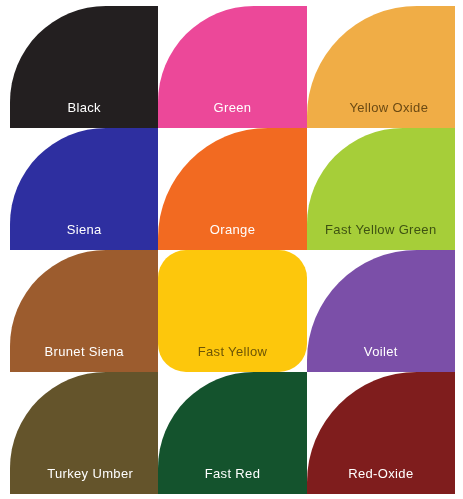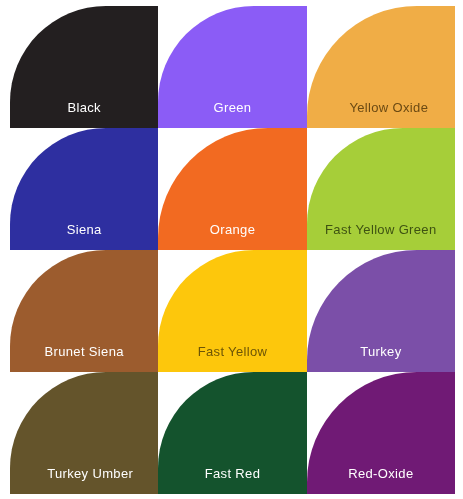--- a/index.html
+++ b/index.html
@@ -54,46 +54,46 @@
     white-space: nowrap;
   }
 </style>
 </head>
 <body>
 
 <div id="swatch-grid" style="background: rgb(255, 255, 255); grid-template-columns: repeat(3, 1fr); grid-template-rows: repeat(4, 1fr);">
     <div class="swatch col-1" style="background: rgb(35, 31, 32);">
       <span class="swatch-label" style="color: rgb(255, 255, 255);">Black</span>
     </div>
-    <div class="swatch col-2" style="background: #8b5cf6;">
+    <div class="swatch col-2" style="background: #ec4899;">
       <span class="swatch-label" style="color: rgb(255, 255, 255);">Green</span>
     </div>
     <div class="swatch col-3" style="background: rgb(240, 173, 70); padding-left: 16px;">
       <span class="swatch-label" style="color: rgb(107, 74, 19);">Yellow Oxide</span>
     </div>
     <div class="swatch col-1" style="background: rgb(46, 47, 160);">
       <span class="swatch-label" style="color: rgb(255, 255, 255);">Siena</span>
     </div>
     <div class="swatch col-3" style="background: rgb(242, 106, 33);">
       <span class="swatch-label" style="color: rgb(255, 255, 255);">Orange</span>
     </div>
     <div class="swatch col-2" style="background: rgb(166, 206, 57);">
       <span class="swatch-label" style="color: rgb(62, 82, 18);">Fast Yellow Green</span>
     </div>
     <div class="swatch col-1" style="background: rgb(156, 92, 46);">
       <span class="swatch-label" style="color: rgb(255, 255, 255);">Brunet Siena</span>
     </div>
-    <div class="swatch col-2" style="background: rgb(253, 199, 12);">
+    <div class="swatch col-2" style="background: rgb(253, 199, 12); border-radius: 28px;">
       <span class="swatch-label" style="color: rgb(109, 85, 6);">Fast Yellow</span>
     </div>
     <div class="swatch col-3" style="background: rgb(123, 79, 168);">
-      <span class="swatch-label" style="color: rgb(255, 255, 255);">Turkey</span>
+      <span class="swatch-label" style="color: rgb(255, 255, 255);">Voilet</span>
     </div>
     <div class="swatch col-1" style="background: rgb(100, 84, 43);">
       <span class="swatch-label" style="color: rgb(255, 255, 255); padding-left: 12px;">Turkey Umber</span>
     </div>
     <div class="swatch col-2" style="background: #14532d;">
       <span class="swatch-label" style="color: rgb(255, 255, 255);">Fast Red</span>
     </div>
-    <div class="swatch col-3" style="background: #701a75;">
+    <div class="swatch col-3" style="background: #7f1d1d;">
       <span class="swatch-label" style="color: rgb(255, 255, 255);">Red-Oxide</span>
     </div>
   </div>
 
 </body></html>

